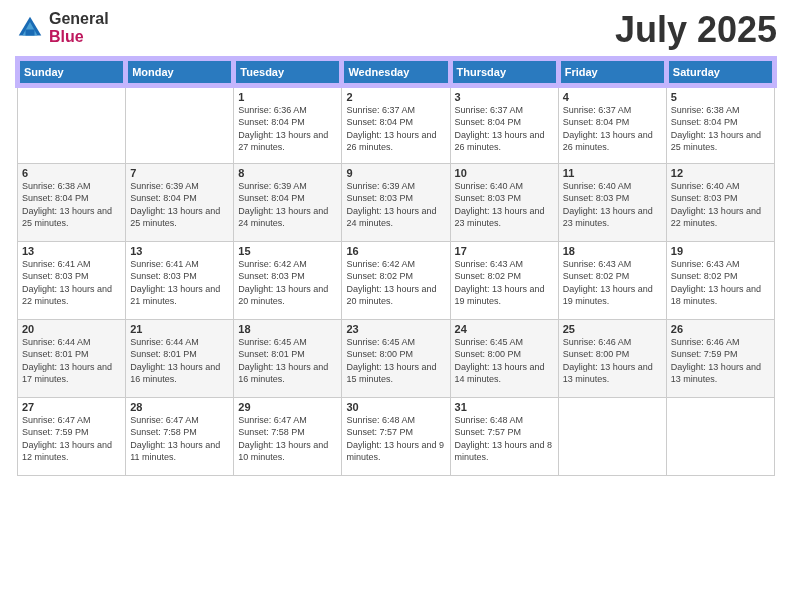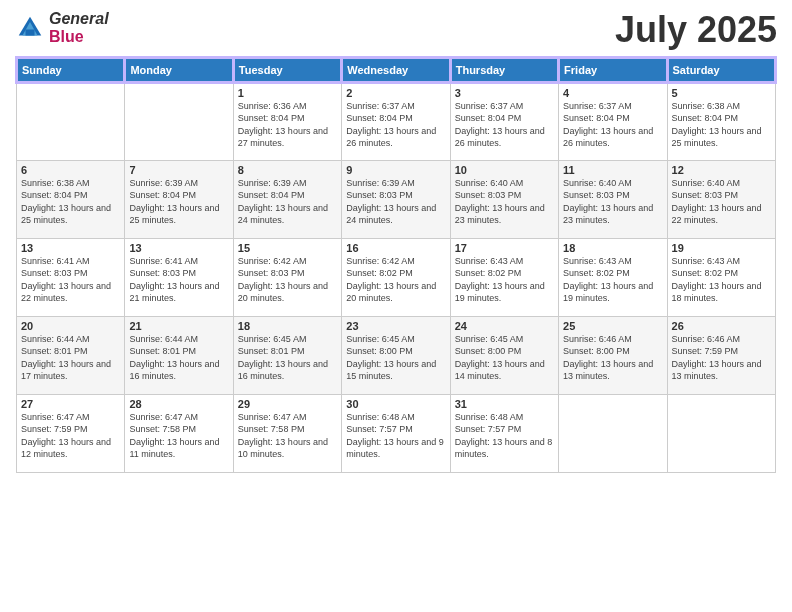--- a/index.html
+++ b/index.html
@@ -28,21 +28,20 @@
     }
     .logo-text {
       display: flex;
       flex-direction: column;
       line-height: 1.1;
     }
     .logo-general {
       font-size: 16px;
       font-weight: bold;
       color: #333;
-      font-style: italic;
     }
     .logo-blue {
       font-size: 16px;
       font-weight: bold;
       color: #be185d;
     }
     .logo-icon {
       width: 30px;
       height: 30px;
     }
@@ -65,21 +64,21 @@
       border-collapse: collapse;
       table-layout: fixed;
     }
     th {
       background-color: #2a7abf;
       color: #fff;
       font-size: 11px;
       font-weight: bold;
       padding: 5px 4px;
       text-align: left;
-      border: 3px solid #c4b5fd;
+      border: 5px solid #c4b5fd;
     }
     td {
       border: 1px solid #ccc;
       padding: 3px 4px;
       vertical-align: top;
       font-size: 9.5px;
       color: #333;
       height: 78px;
       background: #fff;
     }

